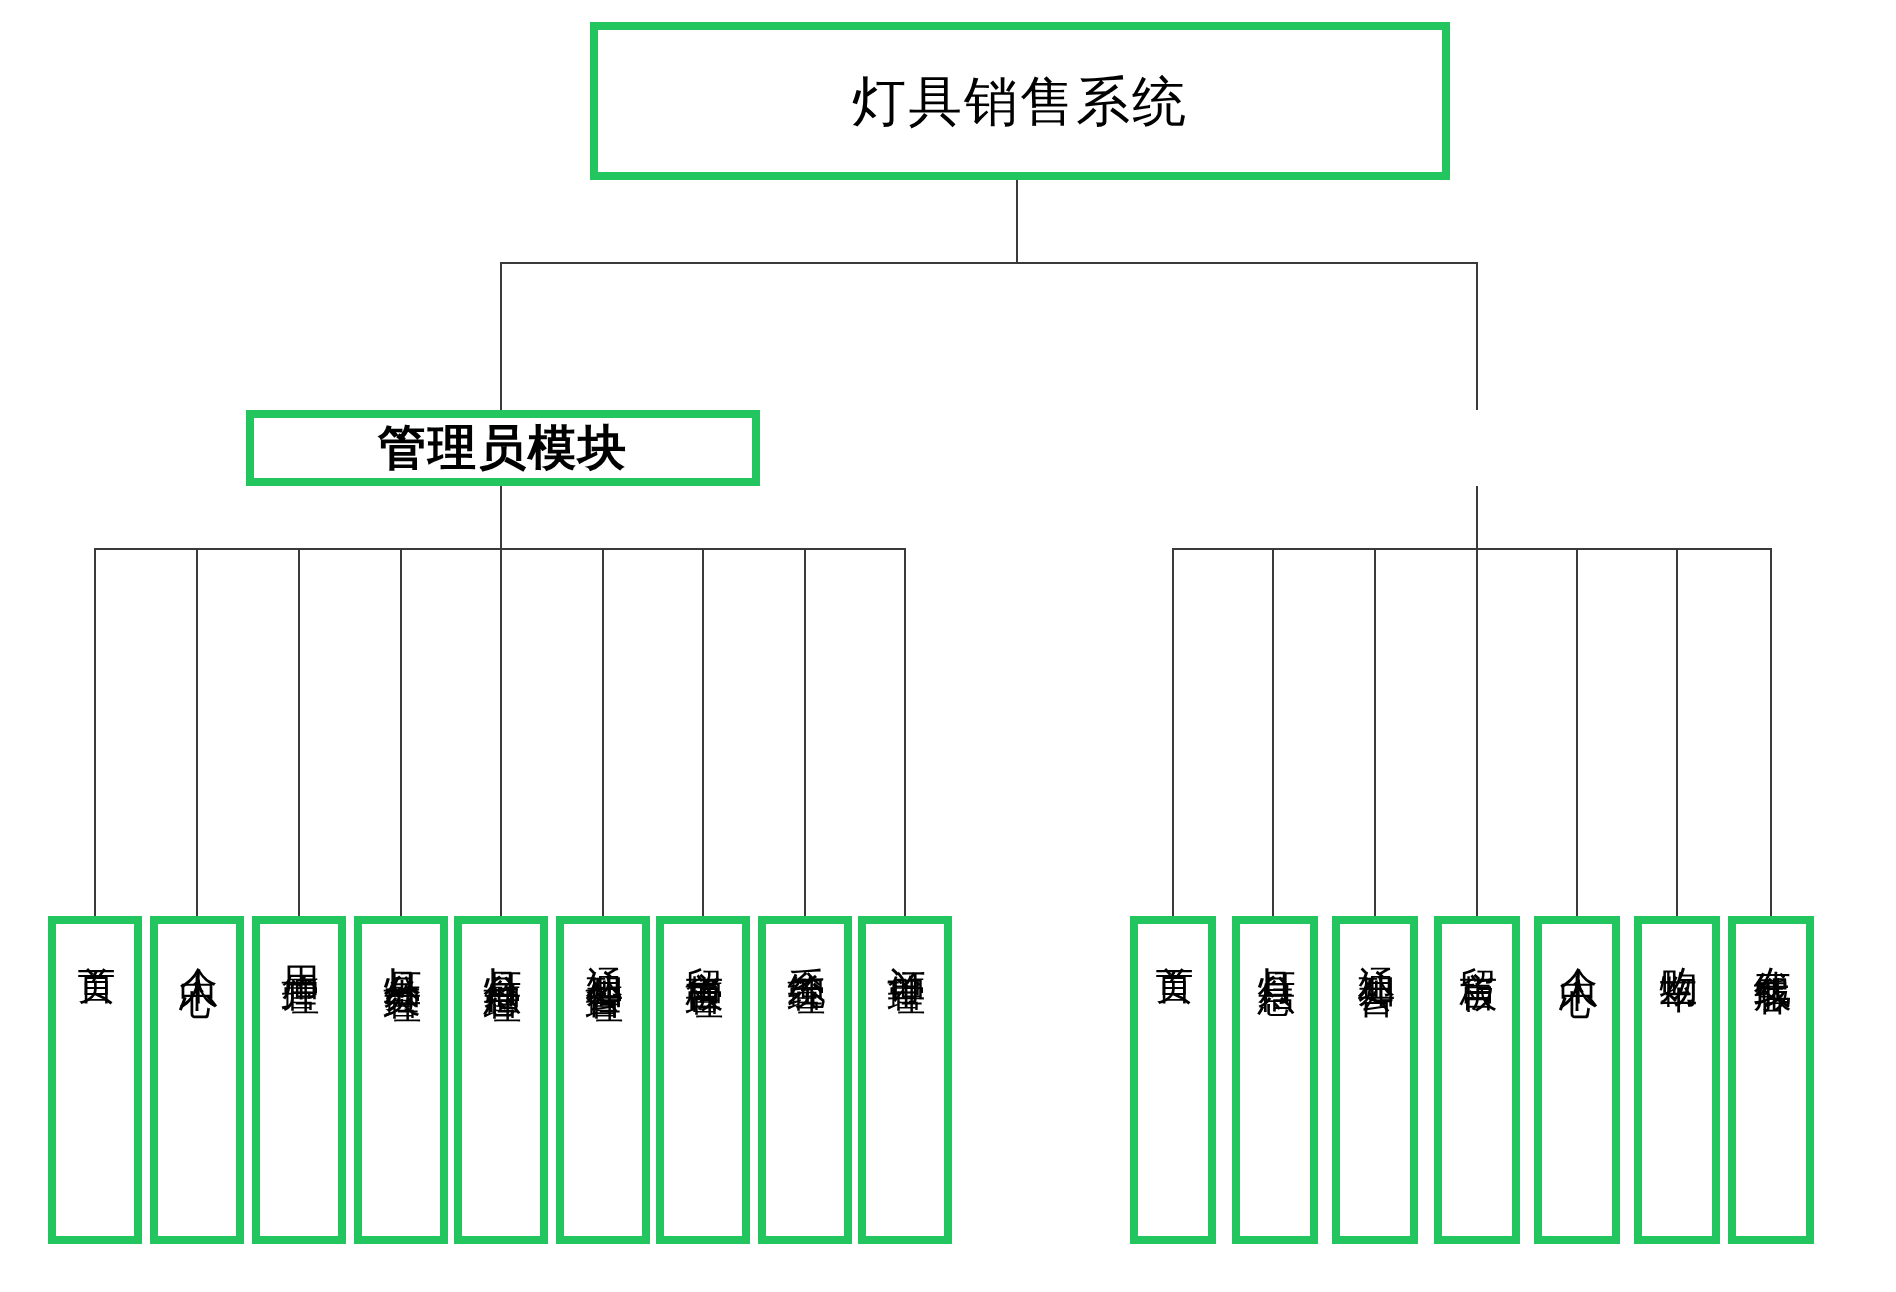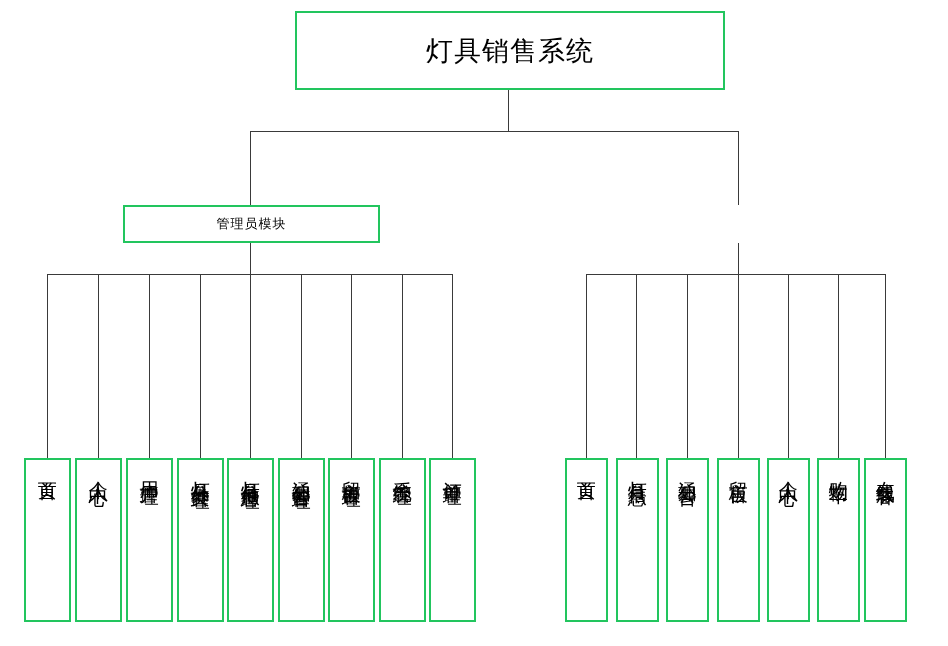--- a/index.html
+++ b/index.html
@@ -15,37 +15,38 @@
     width: 948px;
     height: 646px;
     background: #ffffff;
     overflow: hidden;
   }
 
   
   .node {
     position: absolute;
     box-sizing: border-box;
-    border: 2px solid #22c55e;
+    border: 4px solid #22c55e;
     background: #ffffff;
     display: flex;
     align-items: center;
     justify-content: center;
     color: #000000;
     text-align: center;
   }
 
   .root-node {
     font-size: 27px;
     letter-spacing: 1px;
   }
 
   .module-node {
-    font-size: 13px;
+    font-size: 24px;
     letter-spacing: 1px;
+    font-weight: bold;
   }
 
   
   .leaf-node {
     padding: 6px 0;
     align-items: flex-start;
   }
   .leaf-label {
     writing-mode: vertical-rl;
     text-orientation: upright;

